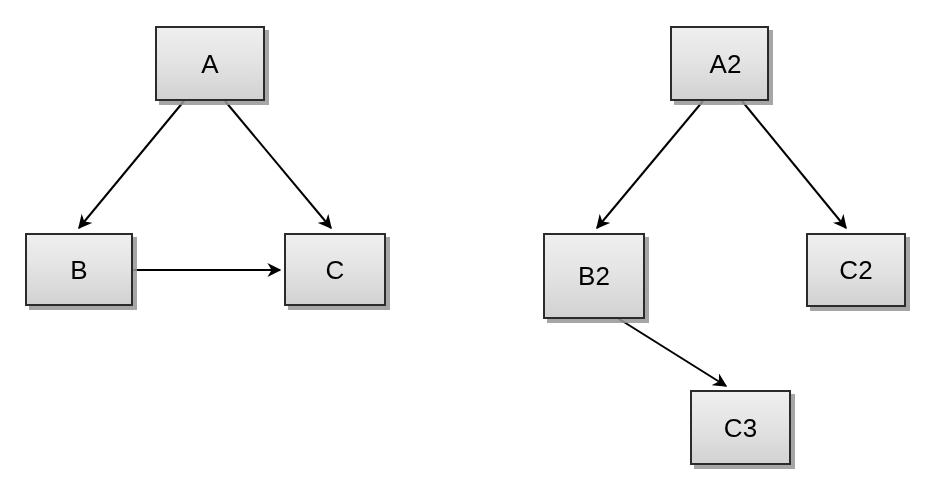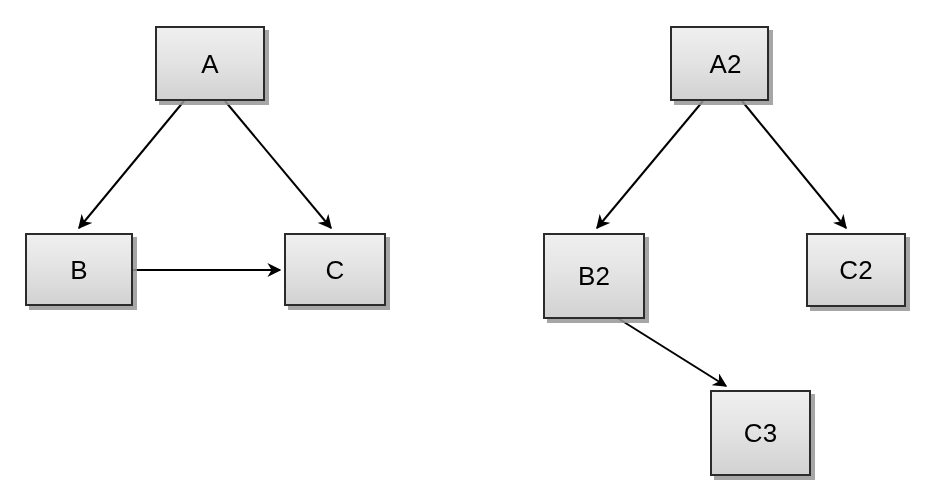--- a/index.html
+++ b/index.html
@@ -47,21 +47,21 @@
     user-select: none;
   }
   
   #node-a  { left:155px; top:26px;  width:110px; height:75px; }
   #node-b  { left:25px;  top:233px; width:108px; height:73px; }
   #node-c  { left:284px; top:233px; width:102px; height:73px; }
   
   #node-a2 { left:670px; top:26px;  width:99px;  height:75px;padding-left:12px; }
   #node-b2 { left:543px; top:233px; width:102px; height:86px; }
   #node-c2 { left:800px; top:233px; width:100px; height:74px;margin-left:6px; }
-  #node-c3 { left:710px; top:390px; width:101px; height:86px; }
+  #node-c3 { left:690px; top:390px; width:101px; height:75px; }
 </style>
 </head>
 <body>
 
 <div id="canvas">
 
   <svg id="edge-layer" viewBox="0 0 940 504" width="940" height="504" xmlns="http://www.w3.org/2000/svg">
     <defs>
       <marker id="vee" viewBox="0 0 10 10" refX="9" refY="5" markerWidth="7" markerHeight="7" orient="auto-start-reverse">
         <path d="M 0 0 L 10 5 L 0 10 L 3 5 z" fill="#000000"></path>

